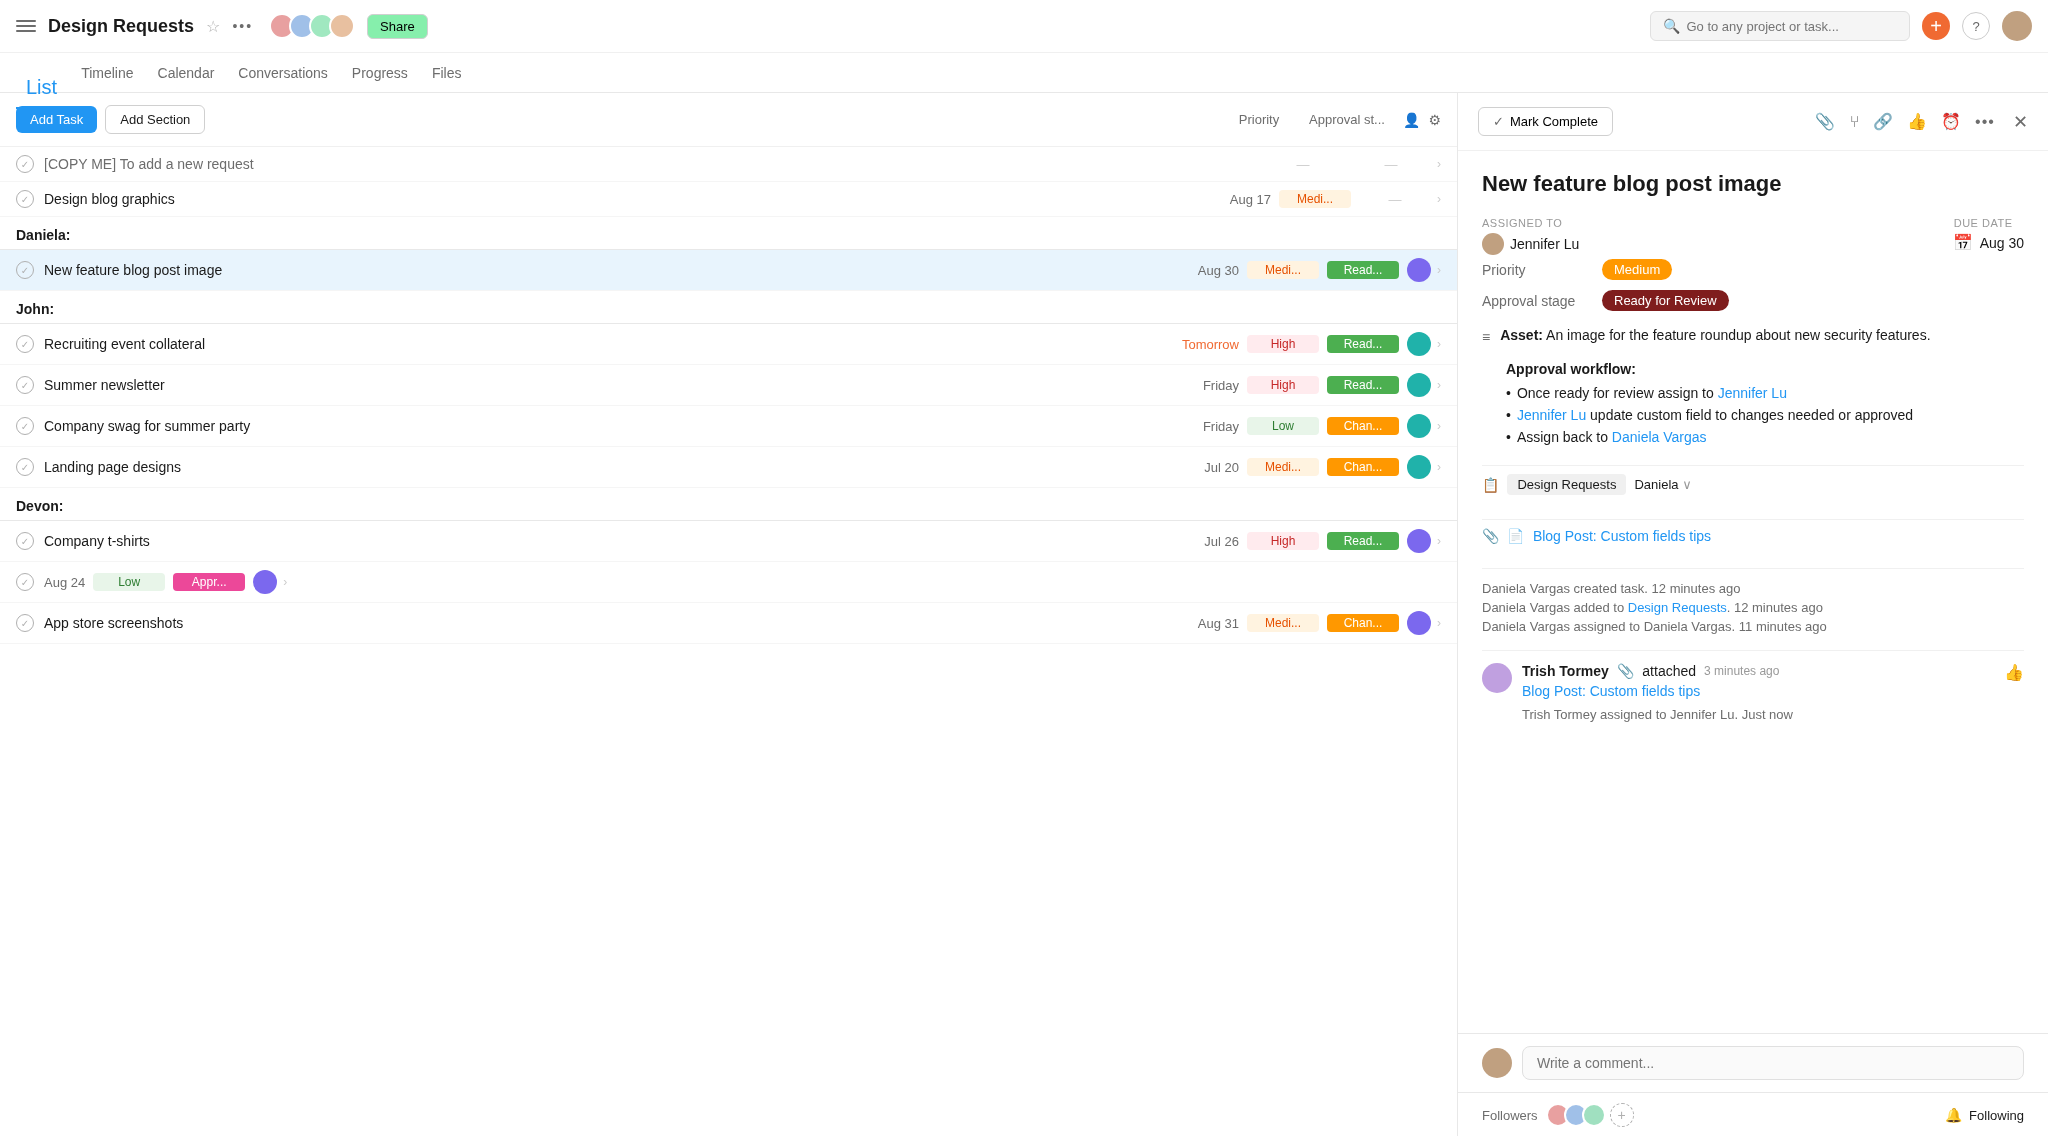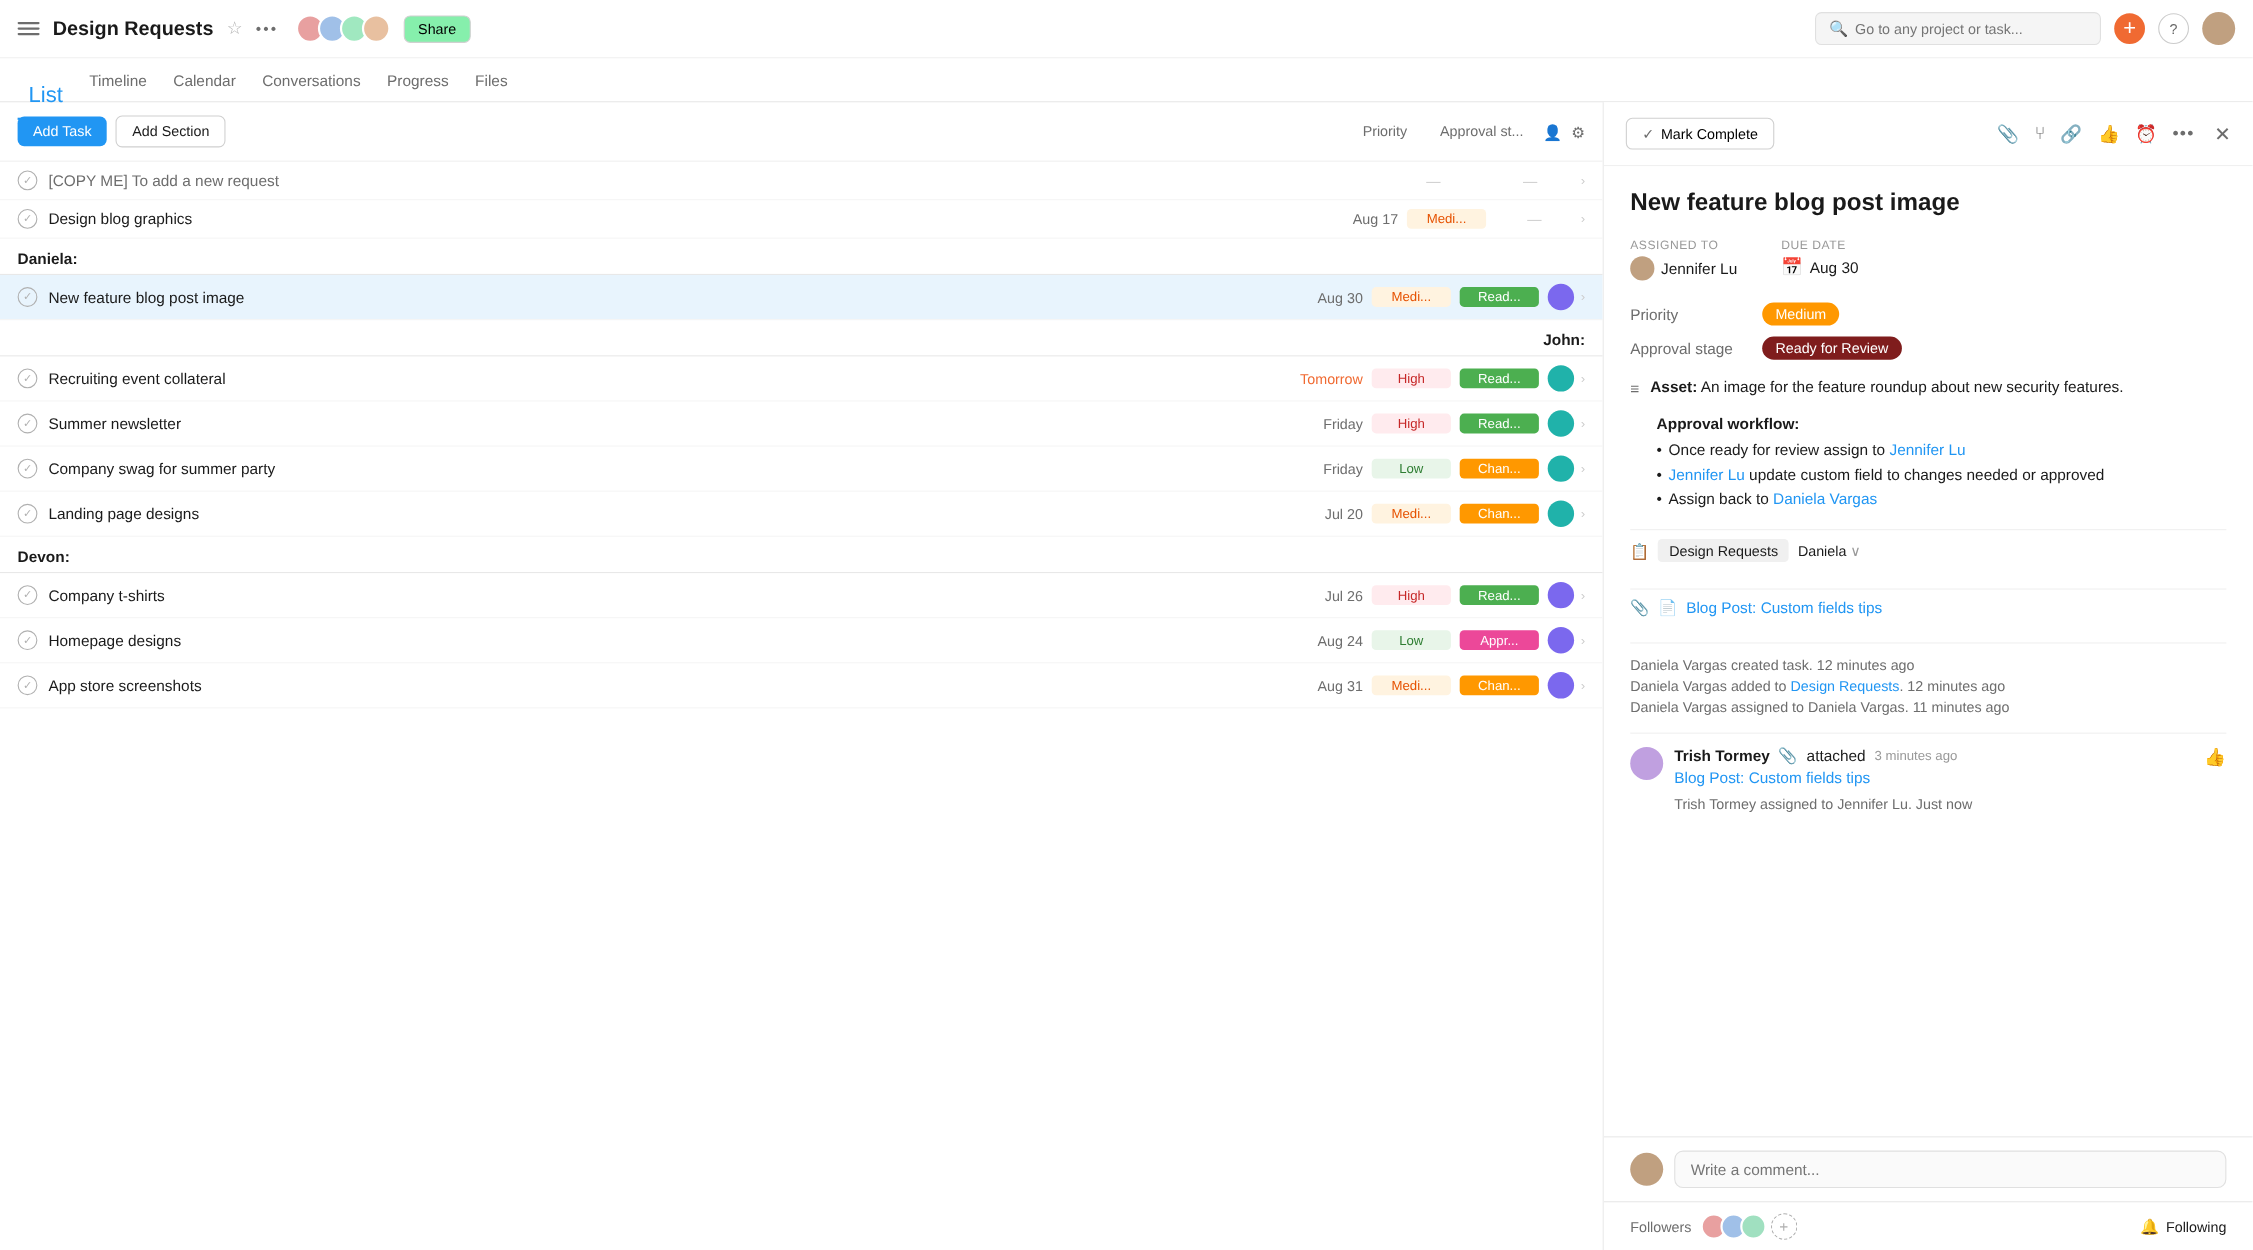--- a/index.html
+++ b/index.html
@@ -89,21 +89,21 @@
         <span style="color:#b0b0b0; font-size:10px;">✓</span>
       </div>
       <span style="flex:1; font-size:14px; color:#1a1a1a;">New feature blog post image</span>
       <span style="font-size:13px; color:#6d6d6d; margin-right:8px;">Aug 30</span>
       <span style="background:#fff3e0; color:#e65100; border-radius:4px; padding:2px 8px; font-size:12px; font-weight:500; width:72px; text-align:center;">Medi...</span>
       <span style="background:#4caf50; color:#fff; border-radius:4px; padding:2px 8px; font-size:12px; font-weight:500; width:72px; text-align:center; margin-left:8px;">Read...</span>
       <div style="width:24px; height:24px; border-radius:50%; background:#7b68ee; margin-left:8px;"></div>
       <span style="color:#ccc; margin-left:6px; font-size:12px;">›</span>
     </div>
 
-    <div style="padding:10px 16px 6px; font-size:14px; font-weight:600; color:#1a1a1a; border-bottom:1px solid #e8e8e8;text-align:right;">
+    <div style="padding:10px 16px 6px; font-size:14px; font-weight:600; color:#1a1a1a; border-bottom:1px solid #e8e8e8;">
       <span>John:</span>
     </div>
 
     <div style="display:flex; align-items:center; padding:8px 16px; border-bottom:1px solid #f5f5f5; cursor:pointer;">
       <div style="width:18px; height:18px; border-radius:50%; border:1.5px solid #b0b0b0; display:flex; align-items:center; justify-content:center; margin-right:10px; flex-shrink:0;">
         <span style="color:#b0b0b0; font-size:10px;">✓</span>
       </div>
       <span style="flex:1; font-size:14px; color:#1a1a1a;">Recruiting event collateral</span>
       <span style="font-size:13px; color:#f06a32; margin-right:8px;">Tomorrow</span>
       <span style="background:#ffebee; color:#c62828; border-radius:4px; padding:2px 8px; font-size:12px; font-weight:500; width:72px; text-align:center;">High</span>
@@ -161,21 +161,20 @@
       <span style="background:#ffebee; color:#c62828; border-radius:4px; padding:2px 8px; font-size:12px; font-weight:500; width:72px; text-align:center;">High</span>
       <span style="background:#4caf50; color:#fff; border-radius:4px; padding:2px 8px; font-size:12px; font-weight:500; width:72px; text-align:center; margin-left:8px;">Read...</span>
       <div style="width:24px; height:24px; border-radius:50%; background:#7b68ee; margin-left:8px;"></div>
       <span style="color:#ccc; margin-left:6px; font-size:12px;">›</span>
     </div>
 
     <div style="display:flex; align-items:center; padding:8px 16px; border-bottom:1px solid #f5f5f5; cursor:pointer;">
       <div style="width:18px; height:18px; border-radius:50%; border:1.5px solid #b0b0b0; display:flex; align-items:center; justify-content:center; margin-right:10px; flex-shrink:0;">
         <span style="color:#b0b0b0; font-size:10px;">✓</span>
       </div>
-      <span style="flex:1; font-size:14px; color:#1a1a1a;">Homepage designs</span>
       <span style="font-size:13px; color:#6d6d6d; margin-right:8px;">Aug 24</span>
       <span style="background:#e8f5e9; color:#2e7d32; border-radius:4px; padding:2px 8px; font-size:12px; font-weight:500; width:72px; text-align:center;">Low</span>
       <span style="background:#ec4899; color:#fff; border-radius:4px; padding:2px 8px; font-size:12px; font-weight:500; width:72px; text-align:center; margin-left:8px;">Appr...</span>
       <div style="width:24px; height:24px; border-radius:50%; background:#7b68ee; margin-left:8px;"></div>
       <span style="color:#ccc; margin-left:6px; font-size:12px;">›</span>
     </div>
 
     <div style="display:flex; align-items:center; padding:8px 16px; border-bottom:1px solid #f5f5f5; cursor:pointer;">
       <div style="width:18px; height:18px; border-radius:50%; border:1.5px solid #b0b0b0; display:flex; align-items:center; justify-content:center; margin-right:10px; flex-shrink:0;">
         <span style="color:#b0b0b0; font-size:10px;">✓</span>
@@ -204,21 +203,21 @@
         <span style="color:#6d6d6d; font-size:16px; cursor:pointer;">👍</span>
         <span style="color:#6d6d6d; font-size:16px; cursor:pointer;">⏰</span>
         <span style="color:#6d6d6d; font-size:16px; cursor:pointer; letter-spacing:1px;">•••</span>
         <span style="color:#6d6d6d; font-size:18px; cursor:pointer; margin-left:4px;">✕</span>
       </div>
     </div>
 
     <div style="padding:20px 24px; flex:1; overflow-y:auto;">
       <h2 style="font-size:22px; font-weight:700; margin-bottom:20px; color:#1a1a1a;">New feature blog post image</h2>
 
-      <div style="display:flex; align-items:flex-start; gap:40px; margin-bottom:20px;">
+      <div style="display:flex; align-items:flex-start; gap:40px; margin-bottom:4px;justify-content:space-between;">
         <div style="display:flex; flex-direction:column; gap:4px;">
           <span style="font-size:11px; color:#999; text-transform:uppercase; font-weight:500; letter-spacing:0.5px;">ASSIGNED TO</span>
           <div style="display:flex; align-items:center; gap:6px;">
             <div style="width:22px; height:22px; border-radius:50%; background:#c0a080;"></div>
             <span style="font-size:14px; color:#1a1a1a; font-weight:500;">Jennifer Lu</span>
           </div>
         </div>
         <div style="display:flex; flex-direction:column; gap:4px;">
           <span style="font-size:11px; color:#999; text-transform:uppercase; font-weight:500; letter-spacing:0.5px;">DUE DATE</span>
           <div style="display:flex; align-items:center; gap:6px;">

